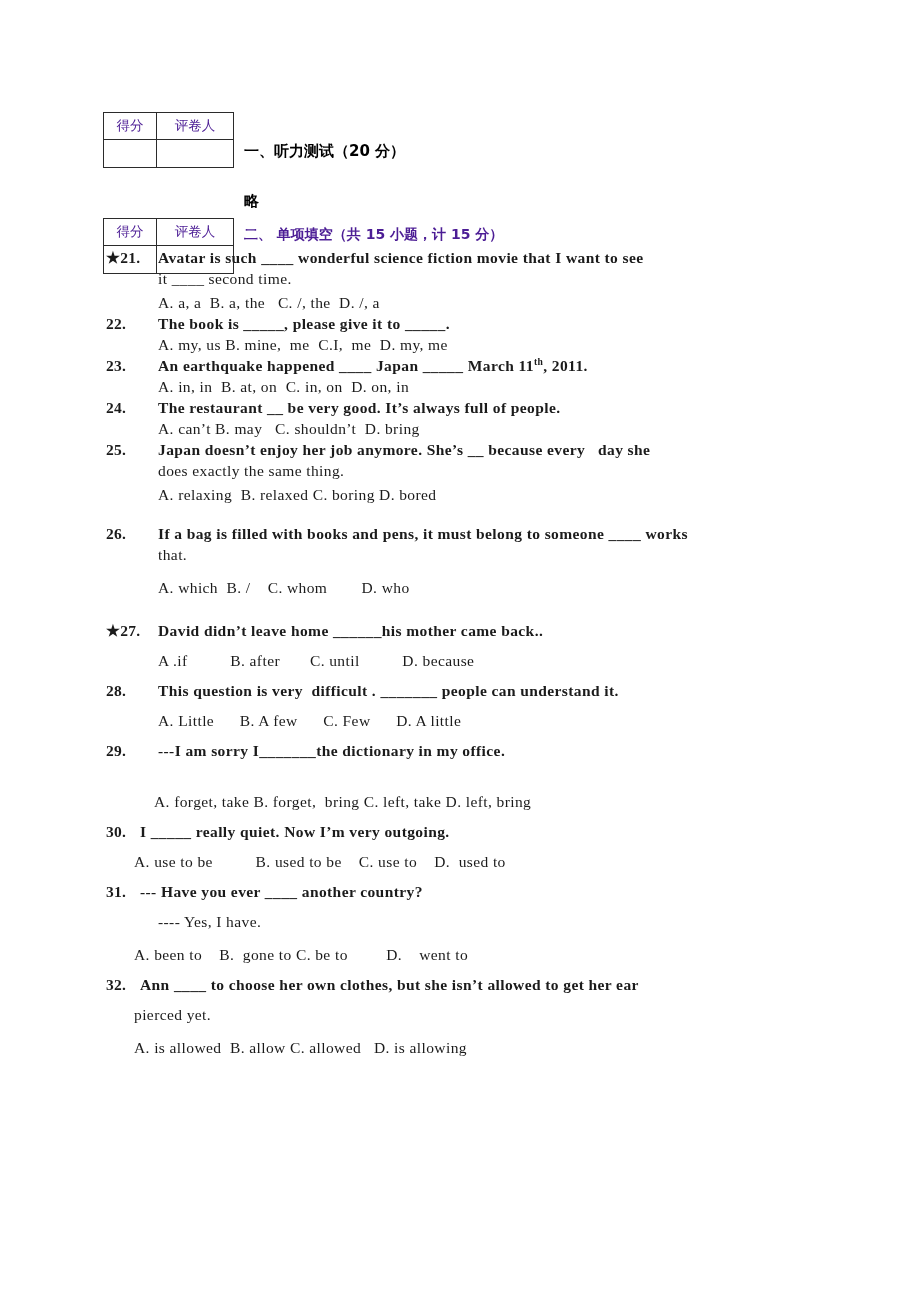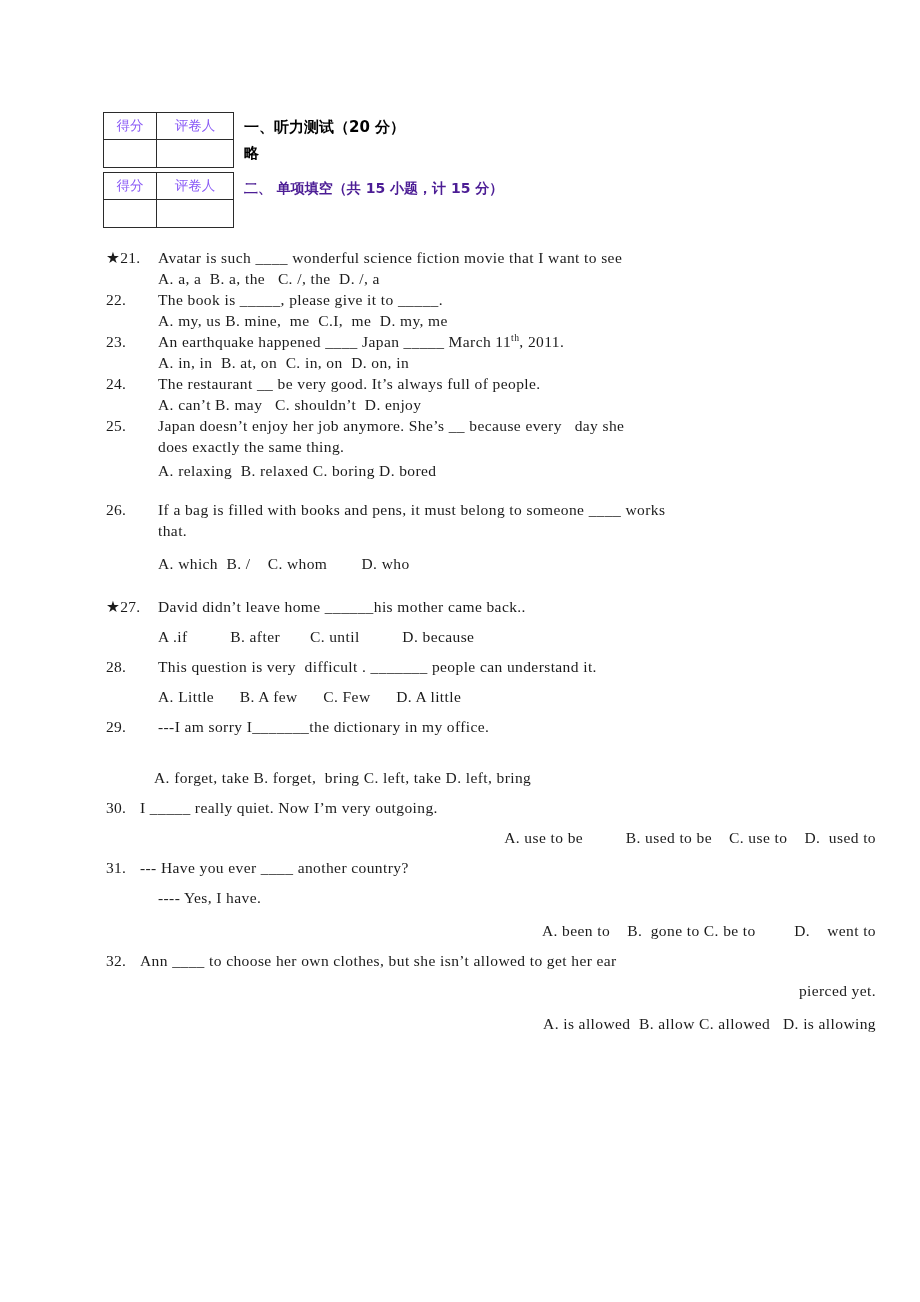--- a/index.html
+++ b/index.html
@@ -45,38 +45,39 @@
   }
   .score-table td {
     border: 1px solid #2b2b2b;
     height: 26px;
     text-align: center;
     vertical-align: middle;
     font-family: Liberation Serif, serif;
     font-size: 13.5px;
     line-height: 1;
     padding: 0;
-    color: #8b5cf6;
+    color: #4c1d95;
   }
   .score-table td.h { font-weight: 400; }
   .score-table td.blank { height: 27px; }
   .score-table col.c1 { width: 53px; }
   .score-table col.c2 { width: 77px; }
 
   .section-text {
     margin-left: 10px;
     padding-top: 2px;
   }
   .section-title {
     font-family: "DejaVu Sans", "Liberation Sans", sans-serif;
     font-weight: bold;
     font-size: 15px;
     line-height: 26px;
     white-space: pre;
     color: #000;
+    margin-top: 24px;
   }
   .section-sub {
     font-family: "DejaVu Sans", "Liberation Sans", sans-serif;
     font-weight: bold;
     font-size: 14px;
     line-height: 28px;
     color: #4c1d95;
   }
 
   .gap-between-tables { height: 4px; }
@@ -92,20 +93,21 @@
     color: #1b1b1b;
   }
 
   .q {
     position: relative;
   }
 
   .stem {
     display: flex;
     align-items: center;
+    font-weight: bold;
   }
   .num {
     flex: 0 0 auto;
     min-width: 52px;
     white-space: pre;
     letter-spacing: 0.3px;
   }
   .num.star { min-width: 52px; }
   .body {
     flex: 1 1 auto;
@@ -119,21 +121,21 @@
     letter-spacing: 0.4px;
     line-height: 24px;
   }
   .opts {
     margin-left: 57px;
     white-space: pre;
     letter-spacing: 0.4px;
     line-height: 24px;
   }
   .opts.ind2 { margin-left: 48px; margin-top: 12px; }
-  .opts.ind3 { margin-left: 28px; text-align: right; }
+  .opts.ind3 { margin-left: 28px; }
 
   .spacer-sm { height: 9px; }
   .spacer-md { height: 18px; }
   .spacer-lg { height: 22px; }
 
   sup {
     font-size: 0.62em;
     vertical-align: super;
     line-height: 0;
     margin-top: 45px;
@@ -195,20 +197,21 @@
 
   </div>
 
   <div class="questions">
 
     <div class="q">
       <div class="stem">
         <span class="num star">★21.</span>
         <span class="body">Avatar is such ____ wonderful science fiction movie that I want to see</span>
       </div>
+      <div class="cont">it ____ second time.</div>
       <div class="cont">A. a, a  B. a, the   C. /, the  D. /, a</div>
     </div>
 
     <div class="q">
       <div class="stem">
         <span class="num">22.</span>
         <span class="body">The book is _____, please give it to _____.</span>
       </div>
       <div class="cont">A. my, us B. mine,  me  C.I,  me  D. my, me</div>
     </div>
@@ -219,21 +222,21 @@
         <span class="body"><span>An earthquake happened ____ Japan _____ March 11</span><sup>th</sup><span>, 2011.</span></span>
       </div>
       <div class="cont">A. in, in  B. at, on  C. in, on  D. on, in</div>
     </div>
 
     <div class="q">
       <div class="stem">
         <span class="num">24.</span>
         <span class="body">The restaurant __ be very good. It’s always full of people.</span>
       </div>
-      <div class="cont">A. can’t B. may   C. shouldn’t  D. enjoy</div>
+      <div class="cont">A. can’t B. may   C. shouldn’t  D. bring</div>
     </div>
 
     <div class="q">
       <div class="stem">
         <span class="num">25.</span>
         <span class="body">Japan doesn’t enjoy her job anymore. She’s __ because every   day she</span>
       </div>
       <div class="cont">does exactly the same thing.</div>
       <div class="cont">A. relaxing  B. relaxed C. boring D. bored</div>
     </div>

